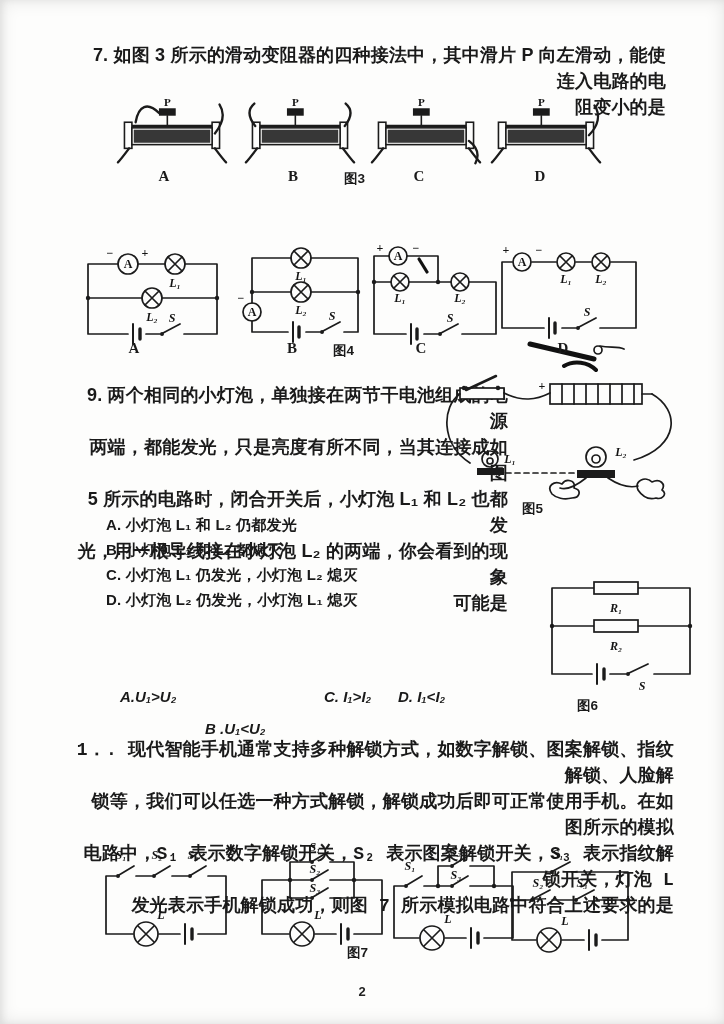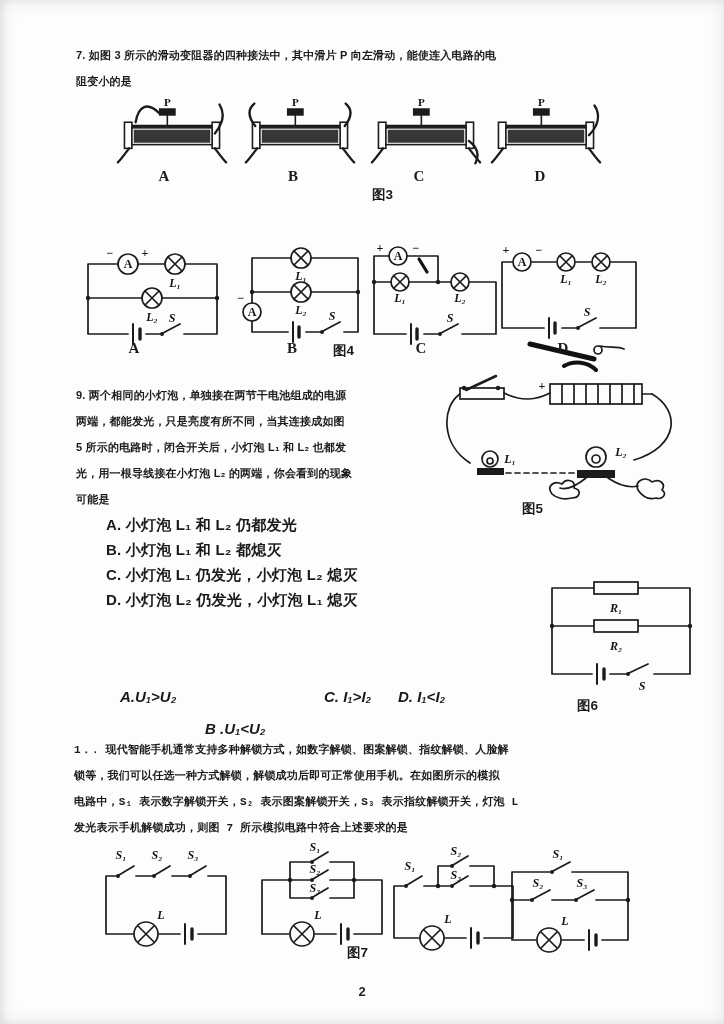--- a/index.html
+++ b/index.html
@@ -3,22 +3,22 @@
 <meta charset="utf-8">
 <style>
   html,body{margin:0;padding:0;background:#cfcfcf;}
   .page{
     position:relative;width:724px;height:1024px;margin:0 auto;
     background:#fdfdfc;overflow:hidden;
     box-shadow:inset 0 0 18px rgba(0,0,0,.10), inset 3px 0 6px rgba(0,0,0,.06);
     font-family:"Liberation Sans","DejaVu Sans",sans-serif;
   }
   .para{
-    position:absolute;color:#1a1a1a;font-weight:600;font-size:11px;
-    line-height:26px;white-space:pre-line;letter-spacing:.2px;
+    position:absolute;color:#1a1a1a;font-weight:600;font-size:18px;
+    line-height:26px;white-space:pre-line;letter-spacing:.2px;text-align:right;
   }
   .opts{
     position:absolute;color:#1a1a1a;font-weight:600;font-size:15px;
     line-height:25px;white-space:pre-line;letter-spacing:.2px;
   }
   .optspan{position:absolute;color:#1a1a1a;font-weight:600;font-size:15px;font-style:italic;}
   .figlabel{
     position:absolute;transform:translateX(-50%);
     font:700 15px "Liberation Serif","DejaVu Serif",serif;color:#1a1a1a;
   }
@@ -103,21 +103,21 @@
       <rect class="box" x="17" y="32" width="86" height="18"></rect>
       <rect class="blk" x="19" y="34" width="82" height="14" opacity="0.88"></rect>
       <path class="kk" d="M14,54 C8,62 5,66 2,69 M106,54 C112,62 115,66 118,69"></path>
       <path class="kk" d="M106,40 C116,30 119,18 112,8"></path>
     </svg>
   </div>
   <span class="figlabel" style="left:164px;top:168px;">A</span>
   <span class="figlabel" style="left:293px;top:168px;">B</span>
   <span class="figlabel" style="left:419px;top:168px;">C</span>
   <span class="figlabel" style="left:540px;top:168px;">D</span>
-  <span class="figcap" style="left:344px;top:186px;margin-left:28px;">图3</span>
+  <span class="figcap" style="left:344px;top:170px;">图3</span>
 
 
   <div class="fig" style="left:80px;top:246px;">
     <svg width="145" height="100" viewBox="0 0 145 100">
       <path class="k" d="M8,18 H38 M58,18 H85 M105,18 H137 M8,18 V88 M137,18 V88 M8,52 H62 M82,52 H137 M8,88 H48 M66,88 H80 M104,88 H137"></path>
       <circle class="k" cx="48" cy="18" r="10"></circle>
       <text class="symu" x="48" y="22" text-anchor="middle">A</text>
       <text class="symu" x="30" y="11" text-anchor="middle">−</text>
       <text class="symu" x="65" y="11" text-anchor="middle">+</text>
       <circle class="k" cx="95" cy="18" r="10"></circle>

